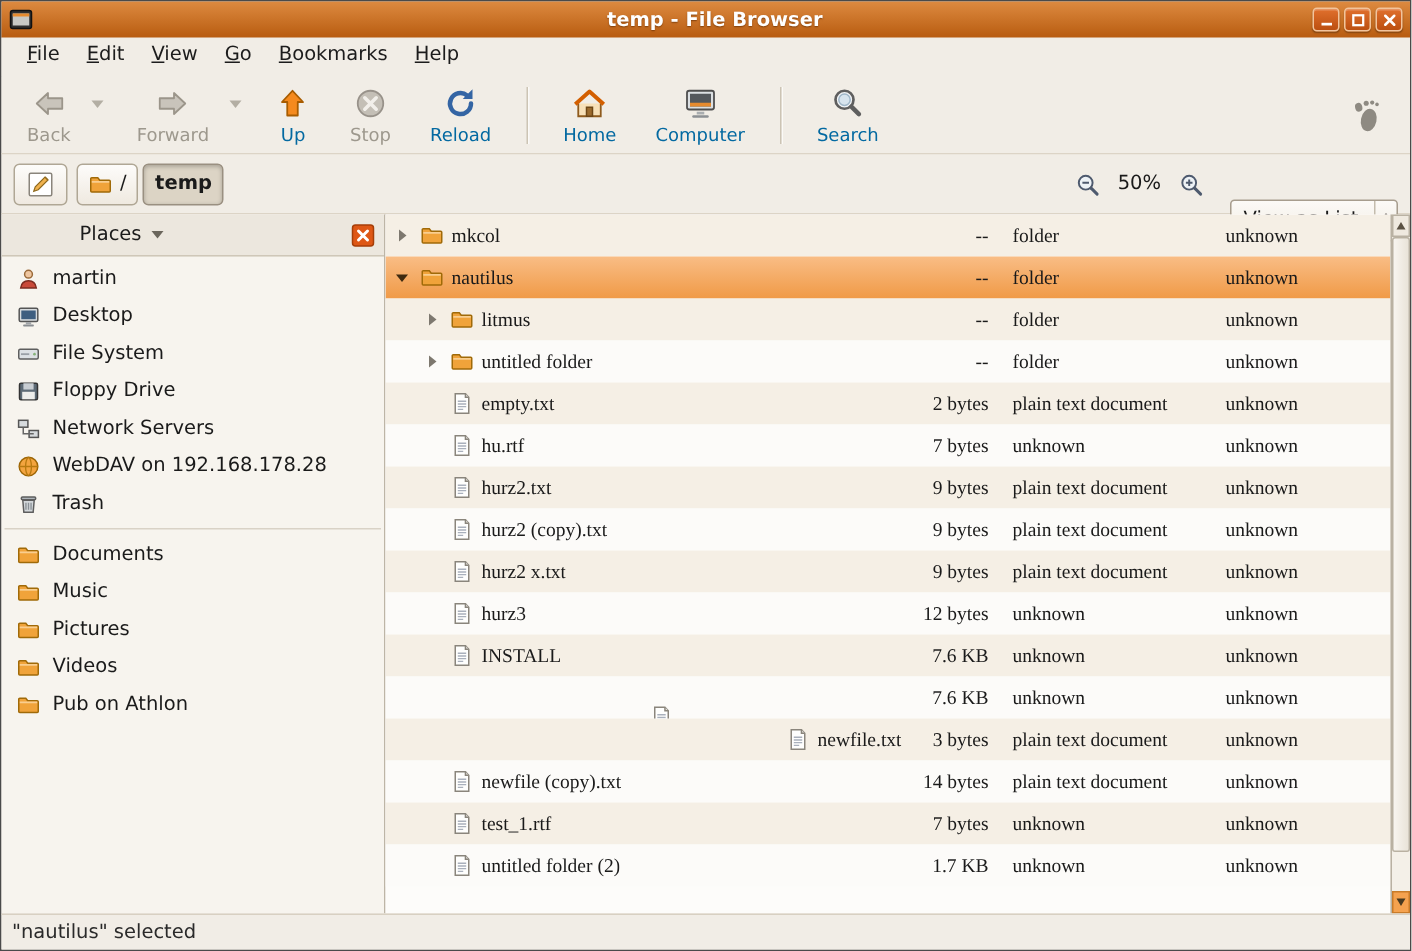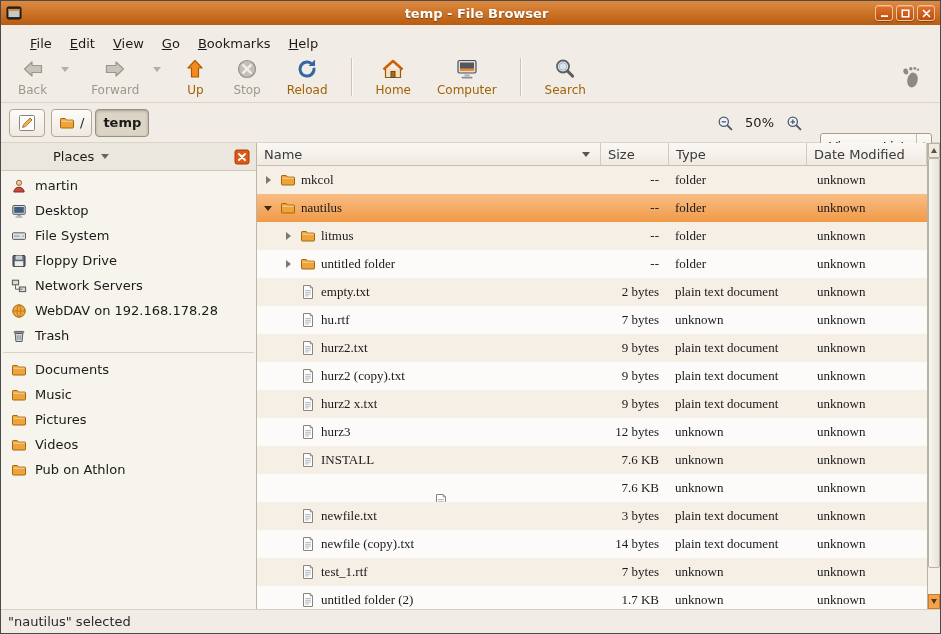--- a/index.html
+++ b/index.html
@@ -18,31 +18,31 @@
   .win-icon { flex:none; }
   .title { position:absolute; left:12px; right:0; text-align:center; font-weight:bold; color:#fff;
            font-size:13px; text-shadow:0 1px 1px rgba(90,40,0,.65); pointer-events:none; }
   .win-controls { margin-left:auto; display:flex; gap:3px; position:relative; }
   .win-btn { width:18px; height:16px; border-radius:3px; border:1px solid #f2c49c;
              background:linear-gradient(#e0702d,#bc4f10);
              box-shadow:inset 0 1px 0 rgba(255,255,255,.25), 0 1px 1px rgba(0,0,0,.3);
              display:flex; align-items:center; justify-content:center; cursor:default; }
 
   
-  .menubar { flex:none; height:26px; display:flex; align-items:flex-end; padding:0 20px; background:#f1ede6; }
+  .menubar { flex:none; height:26px; display:flex; align-items:flex-start; padding:0 8px; background:#f1ede6; }
   .menu-item { display:inline-block; padding:4px 9px 0 9px; font-size:13px; color:#1c1c1c; }
   .menu-item::first-letter { text-decoration:underline; }
 
   
   .toolbar { flex:none; height:52px; display:flex; align-items:center; padding:2px 8px;
              background:#f1ede6; border-bottom:1px solid #dcd4c6; }
   .tb-buttons { display:flex; align-items:center; gap:8px; }
   .tb-item-wrap { display:flex; align-items:center; }
   .tb-btn { display:flex; flex-direction:column; align-items:center; gap:2px; padding:3px 9px; border-radius:4px; }
-  .tb-label { font-size:12px; color:#a16207; }
+  .tb-label { font-size:12px; color:#0369a1; }
   .tb-btn.disabled .tb-label { color:#9d988d; }
   .tb-dropdown { padding:0 5px; display:flex; align-items:center; height:24px; margin-top:-14px; }
   .tri-down { width:0; height:0; border-left:4px solid transparent; border-right:4px solid transparent;
               border-top:5px solid #6b665c; display:inline-block; }
   .tb-dropdown.disabled .tri-down { border-top-color:#b3aea3; }
   .tb-sep { width:2px; align-self:stretch; margin:4px 6px;
             border-left:1px solid #ccc4b4; border-right:1px solid #fbfaf7; }
   .throbber { margin-left:auto; margin-right:10px; }
 
   
@@ -469,35 +469,20 @@
                 <path d="M1.5 4.2c0-.4.3-.7.7-.7h4l1.3 1.6h6.3c.4 0 .7.3.7.7v6.5c0 .4-.3.7-.7.7H2.2c-.4 0-.7-.3-.7-.7z" fill="#f0a33a" stroke="#a06a08"></path>
                 <path d="M2.2 6.2h11.6" stroke="#f9ce8f" stroke-width="1.2"></path>
               </svg>
             </span>
             <span class="side-label">Pub on Athlon</span>
           </div>
         </div>
     </div>
 
     <div class="filearea">
-      <div class="list-header">
-          <div class="hcell">
-            <span>Name</span>
-            <i class="sort-arrow"></i>
-          </div>
-          <div class="hcell">
-            <span>Size</span>
-          </div>
-          <div class="hcell">
-            <span>Type</span>
-          </div>
-          <div class="hcell">
-            <span>Date Modified</span>
-          </div>
-        </div>
       <div class="list-rows">
           <div class="row">
             <div class="cell name-cell" style="padding-left: 4px;">
               <span class="expander collapsed">
                 <i class="tri"></i>
               </span>
               <span class="icon row-icon">
                 <svg width="16" height="16" viewBox="0 0 16 16">
                   <path d="M1.5 4.2c0-.4.3-.7.7-.7h4l1.3 1.6h6.3c.4 0 .7.3.7.7v6.5c0 .4-.3.7-.7.7H2.2c-.4 0-.7-.3-.7-.7z" fill="#f0a33a" stroke="#a06a08"></path>
                   <path d="M2.2 6.2h11.6" stroke="#f9ce8f" stroke-width="1.2"></path>
@@ -682,21 +667,21 @@
                   <path d="M5.2 6.5h5.6M5.2 8.3h5.6M5.2 10.1h5.6M5.2 11.9h3.6" stroke="#a9b0bc" stroke-width="0.9"></path>
                 </svg>
               </span>
               <span class="row-label">INSTALL (copy)</span>
             </div>
             <div class="cell size-cell">7.6 KB</div>
             <div class="cell type-cell">unknown</div>
             <div class="cell date-cell">unknown</div>
           </div>
           <div class="row">
-            <div class="cell name-cell" style="padding-left: 24px;">
+            <div class="cell name-cell" style="padding-left: 24px; justify-content: flex-end;">
               <span class="expander none"></span>
               <span class="icon row-icon">
                 <svg width="16" height="16" viewBox="0 0 16 16">
                   <path d="M3.5 1.5h6.8l2.2 2.3v10.7h-9z" fill="#fefefd" stroke="#8a857c"></path>
                   <path d="M10.3 1.5v2.3h2.2" fill="#e8e6e0" stroke="#8a857c"></path>
                   <path d="M5.2 6.5h5.6M5.2 8.3h5.6M5.2 10.1h5.6M5.2 11.9h3.6" stroke="#a9b0bc" stroke-width="0.9"></path>
                 </svg>
               </span>
               <span class="row-label">newfile.txt</span>
             </div>

